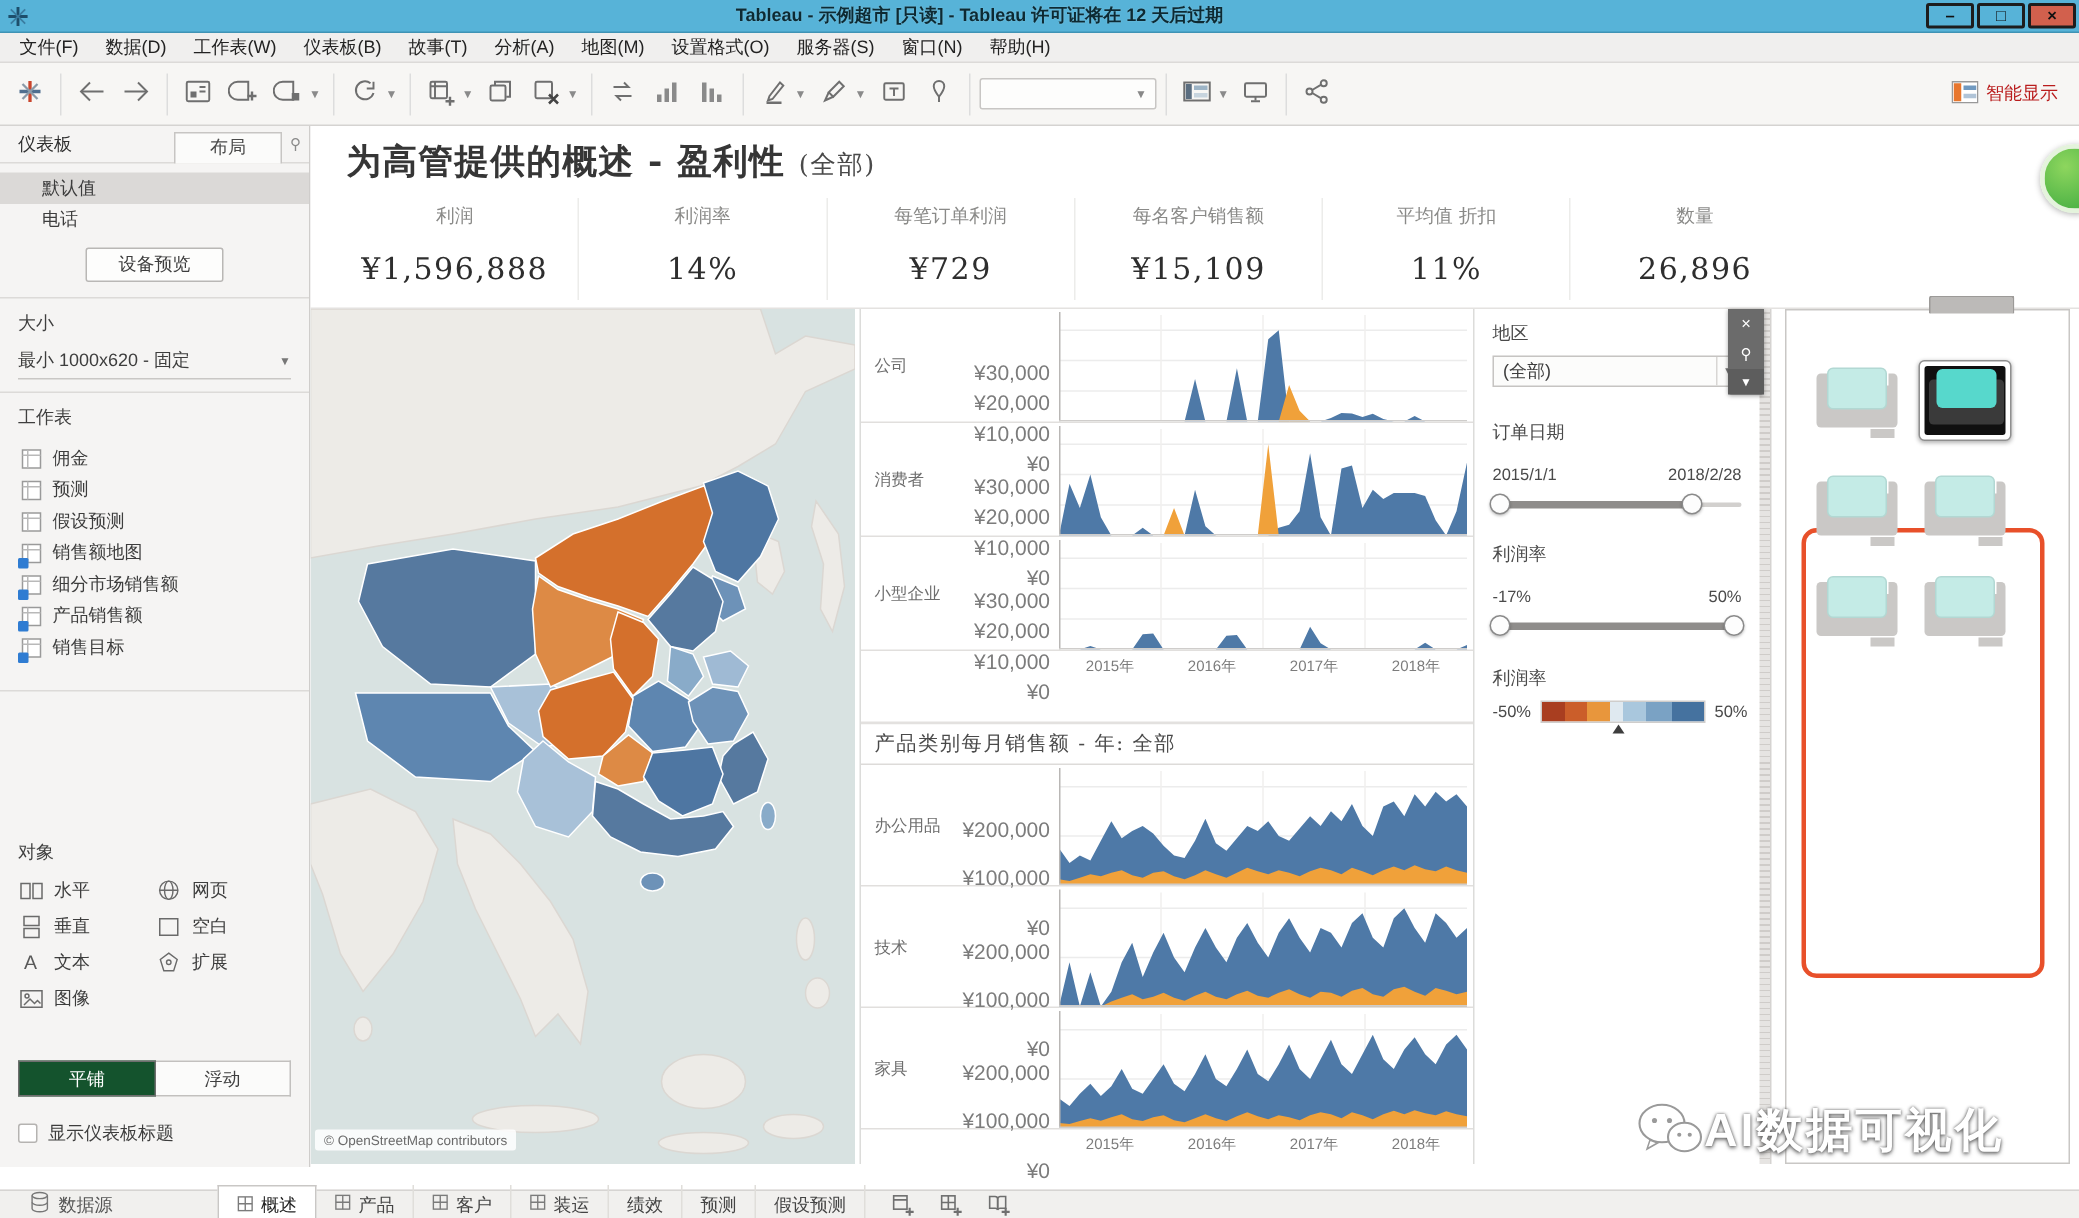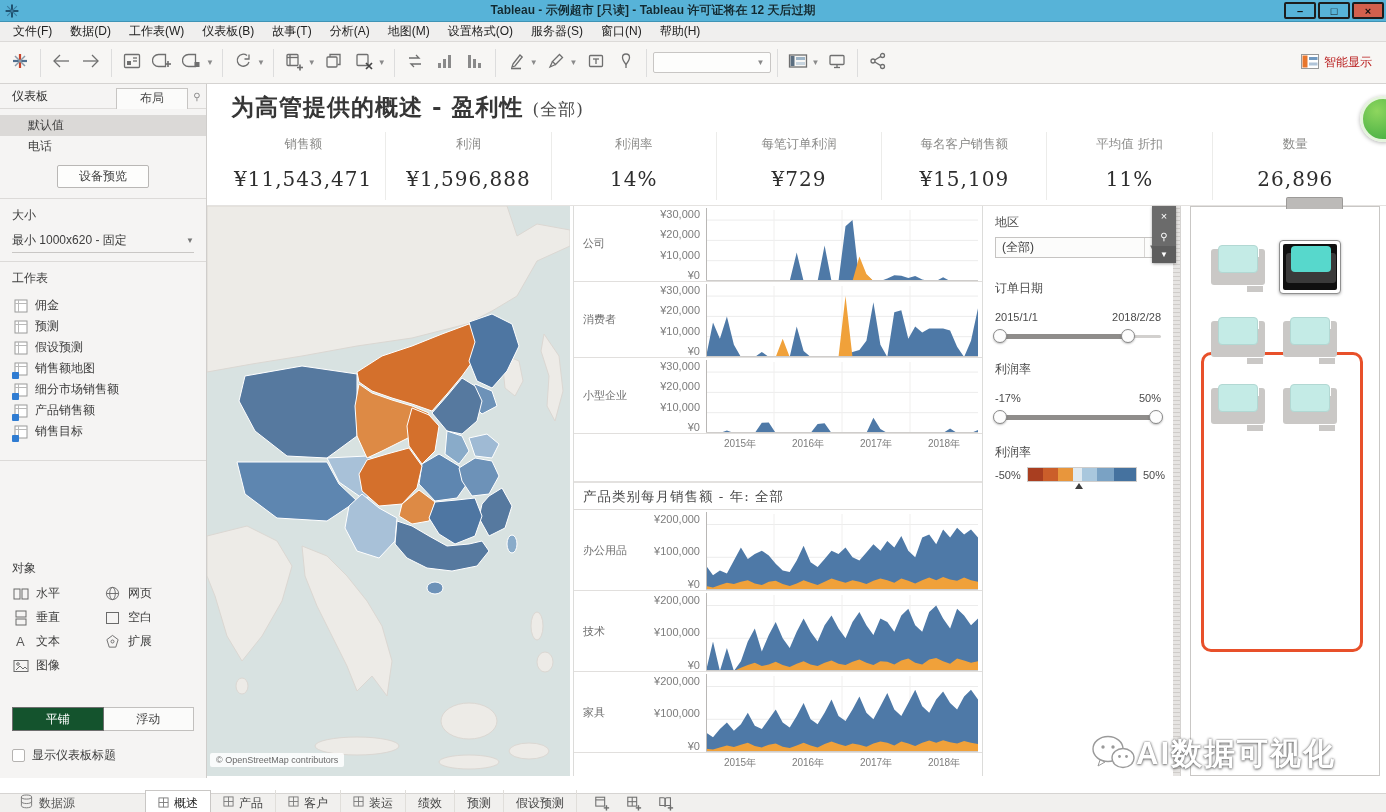--- a/index.html
+++ b/index.html
@@ -86,21 +86,21 @@
   .charts-col{position:absolute;top:0;left:366px;width:410px;height:570px;border-left:1px solid #dcdcda;
     border-right:1px solid #dcdcda;background:#fff;}
   .chart-block{position:relative;background:#fff;}
   #chart-0{height:277px;border-bottom:2px solid #e3e1df;}
   #chart-1{height:291px;}
   .chart-title{height:27px;line-height:27px;padding-left:9px;font-family:"DejaVu Serif",serif;
     font-size:13.5px;color:#4a4a4a;border-bottom:1px solid #dddbd9;letter-spacing:1px;}
   .trellis-row{display:flex;border-bottom:1px solid #e1dfdd;}
   .row-label{width:62px;flex:none;display:flex;align-items:center;padding-left:9px;font-size:11px;color:#6e6e6e;}
   .ytick-col{width:70px;flex:none;position:relative;}
-  .ytick{position:absolute;right:6px;font-size:11px;color:#7c7c7c;white-space:nowrap;}
+  .ytick{position:absolute;right:6px;font-size:14px;color:#7c7c7c;white-space:nowrap;margin-top:32px;}
   .plot{display:block;}
   .x-axis{height:20px;margin-left:132px;width:272px;display:flex;}
   .x-tick{width:25%;text-align:center;font-size:10px;color:#7c7c7c;padding-top:3px;}
 
   
   .filter-panel{position:absolute;top:0;left:778px;width:196px;height:570px;background:#fff;
     border-right:1px solid #d5d3d1;padding:8px 12px 0 10px;}
   .filter-label{color:#4a4a4a;margin-bottom:6px;}
   .region-combo{width:166px;height:21px;border:1px solid #c6c4c2;background:#fcfcfb;display:flex;align-items:center;}
   .region-combo .val{padding-left:6px;color:#3d3d3d;}
@@ -553,24 +553,20 @@
     </div>
   </div>
 </div>
 
 <div class="canvas">
   <div class="dash-title">
     <span>为高管提供的概述 - 盈利性</span>
     <span class="suffix"> <span>(全部)</span></span>
   </div>
   <div class="kpi-row" id="kpi-row">
-      <div class="kpi">
-        <div class="kpi-label">销售额</div>
-        <div class="kpi-value">¥11,543,471</div>
-      </div>
       <div class="kpi">
         <div class="kpi-label">利润</div>
         <div class="kpi-value">¥1,596,888</div>
       </div>
       <div class="kpi">
         <div class="kpi-label">利润率</div>
         <div class="kpi-value">14%</div>
       </div>
       <div class="kpi">
         <div class="kpi-label">每笔订单利润</div>

